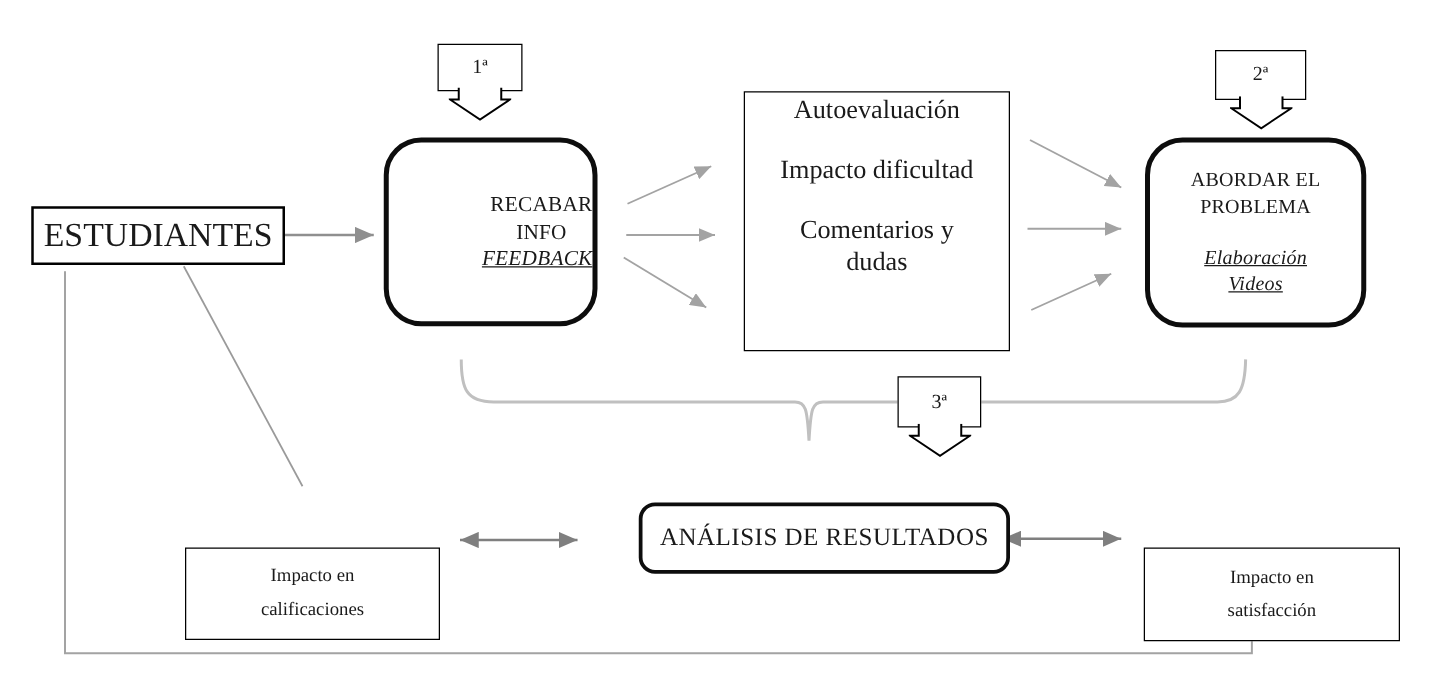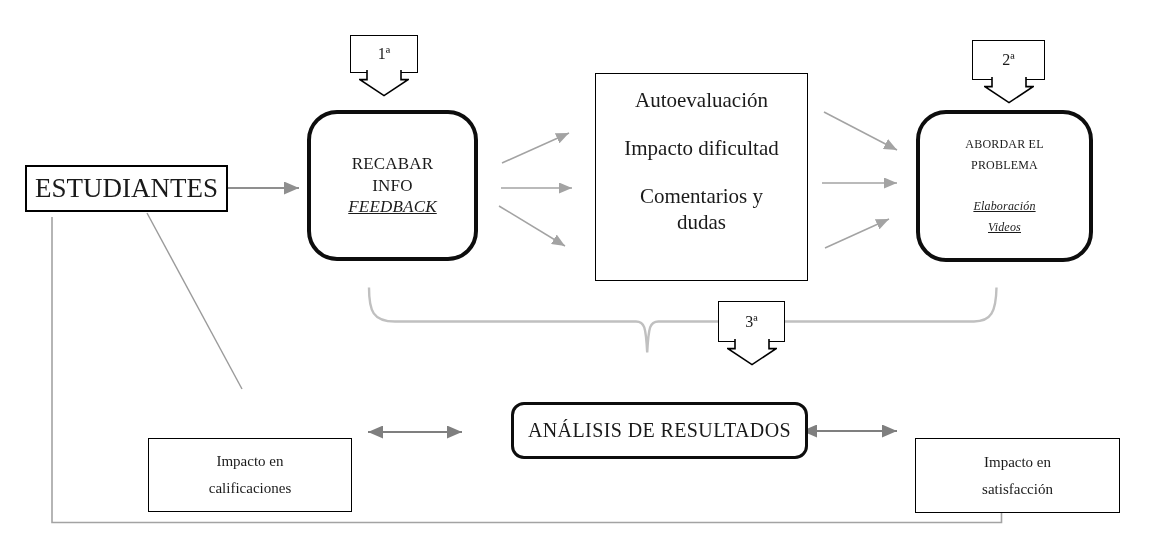--- a/index.html
+++ b/index.html
@@ -22,28 +22,28 @@
     justify-content:center;
     text-align:center;
     z-index:1;
   }
   .rect-thin{border:1.5px solid #000000;}
   .rect-med{border:2px solid #000000;}
   .round-thick{border:4px solid #0d0d0d;border-radius:30px;}
   .round-med{border:3px solid #0d0d0d;border-radius:13px;}
   .pre{white-space:pre-line;}
   .big-text{font-size:15px;line-height:27px;margin-top:48px;}
-  .caps-small{font-size:17px;line-height:21.5px;letter-spacing:.2px;}
+  .caps-small{font-size:17px;line-height:21.5px;letter-spacing:.2px;align-items:flex-end;}
   .italic{font-style:italic;text-decoration:underline;}
 
   #node-estudiantes{left:25px;top:165px;width:203px;height:47px;font-size:27px;}
   #node-recabar{left:307px;top:110px;width:171px;height:151px;}
-  #node-feedback-items{left:595px;top:73px;width:213px;height:208px;justify-content:flex-start;padding-top:13px;gap:22px;font-size:21px;line-height:26px;text-align:center;}
+  #node-feedback-items{left:595px;top:73px;width:213px;height:208px;justify-content:flex-start;gap:22px;font-size:21px;line-height:26px;text-align:center;}
   #node-feedback-items p{margin:0;}
-  #node-abordar{left:916px;top:110px;width:177px;height:152px;gap:20px;font-size:12px;line-height:21px;letter-spacing:.2px;}
+  #node-abordar{left:916px;top:110px;width:177px;height:152px;gap:20px;font-size:16px;line-height:21px;letter-spacing:.2px;}
   #node-analisis{left:511px;top:402px;width:297px;height:57px;font-size:20px;letter-spacing:.4px;}
   #node-impacto-calificaciones{left:148px;top:390px;width:204px;height:74px;}
   #node-impacto-satisfaccion{left:915px;top:390px;width:205px;height:75px;}
 
   .callout{
     position:absolute;
     box-sizing:border-box;
     border:1.6px solid #000000;
     background:#ffffff;
     display:flex;align-items:center;justify-content:center;

